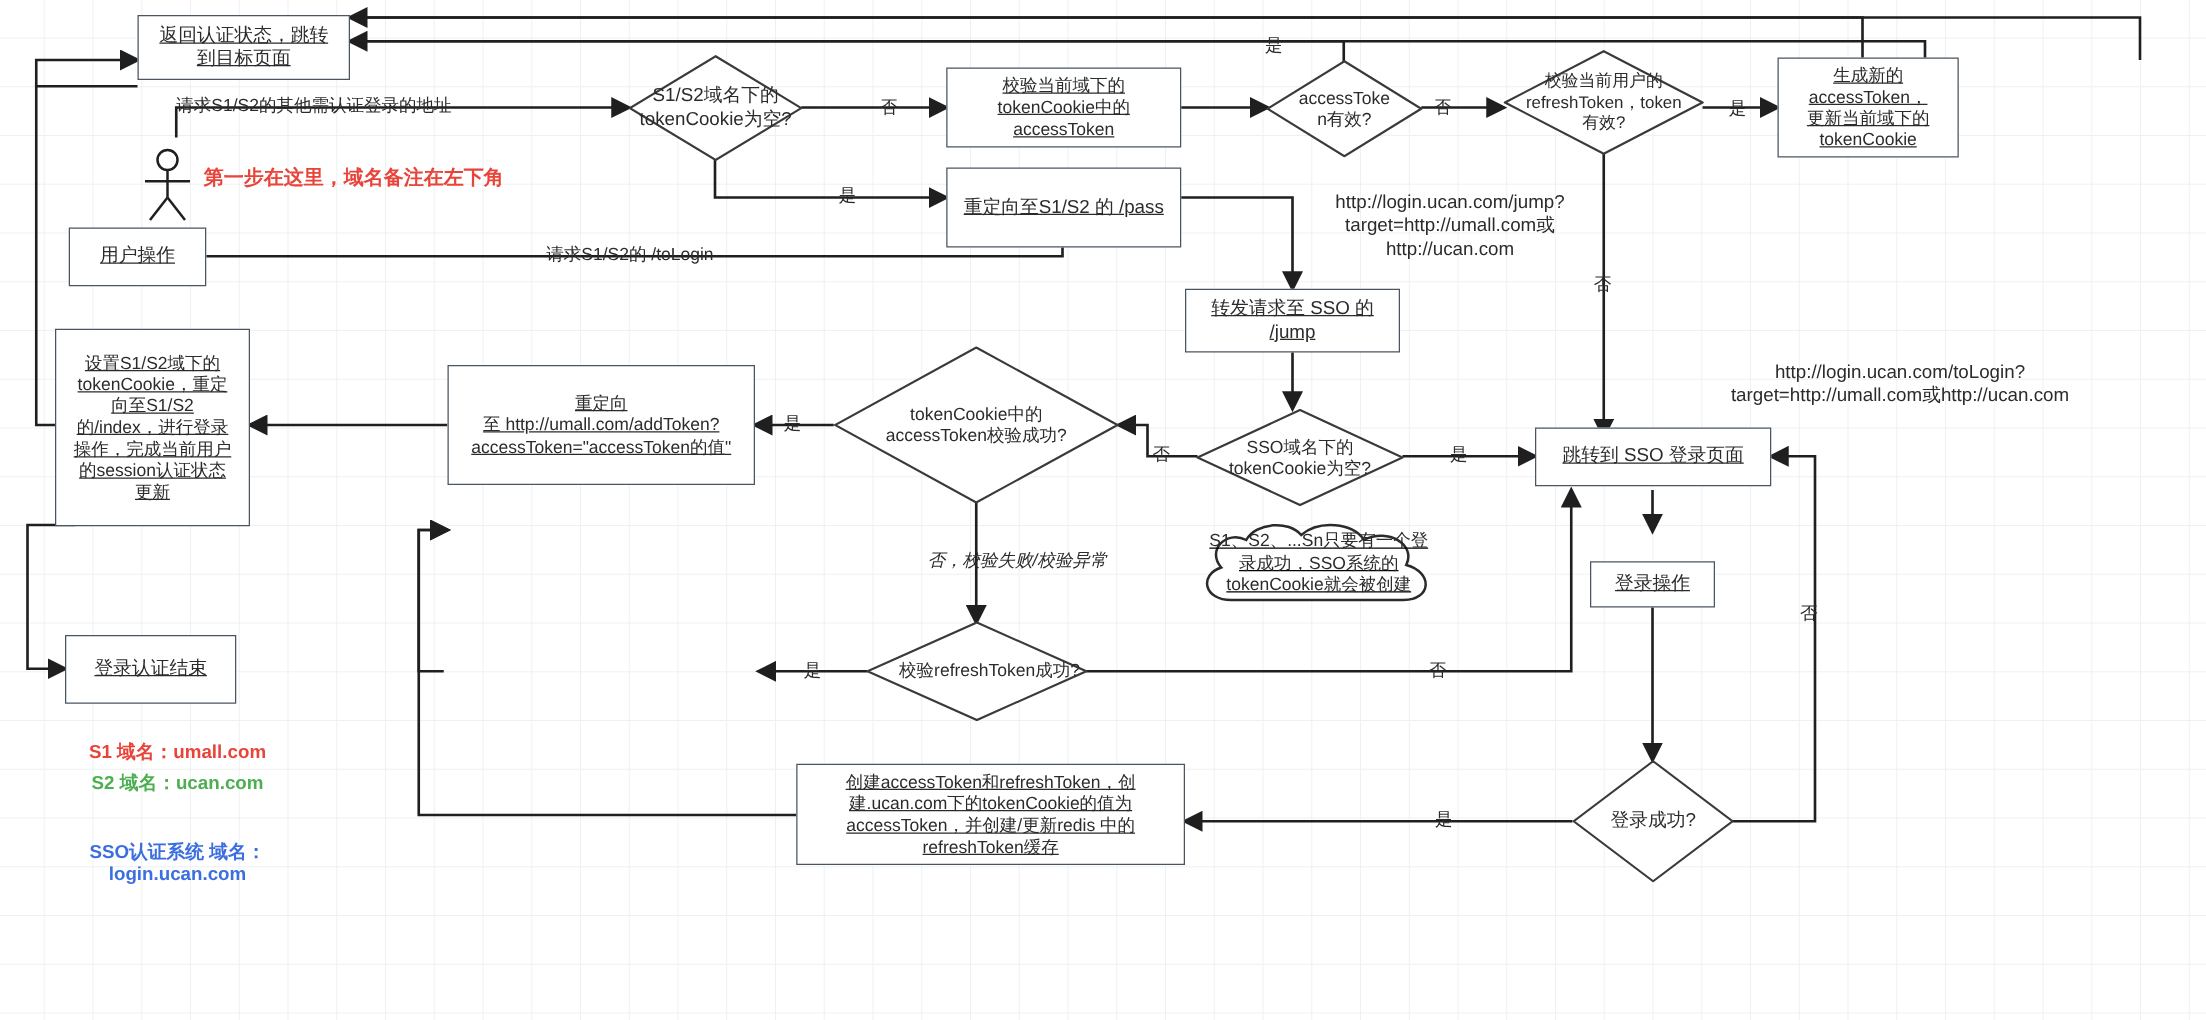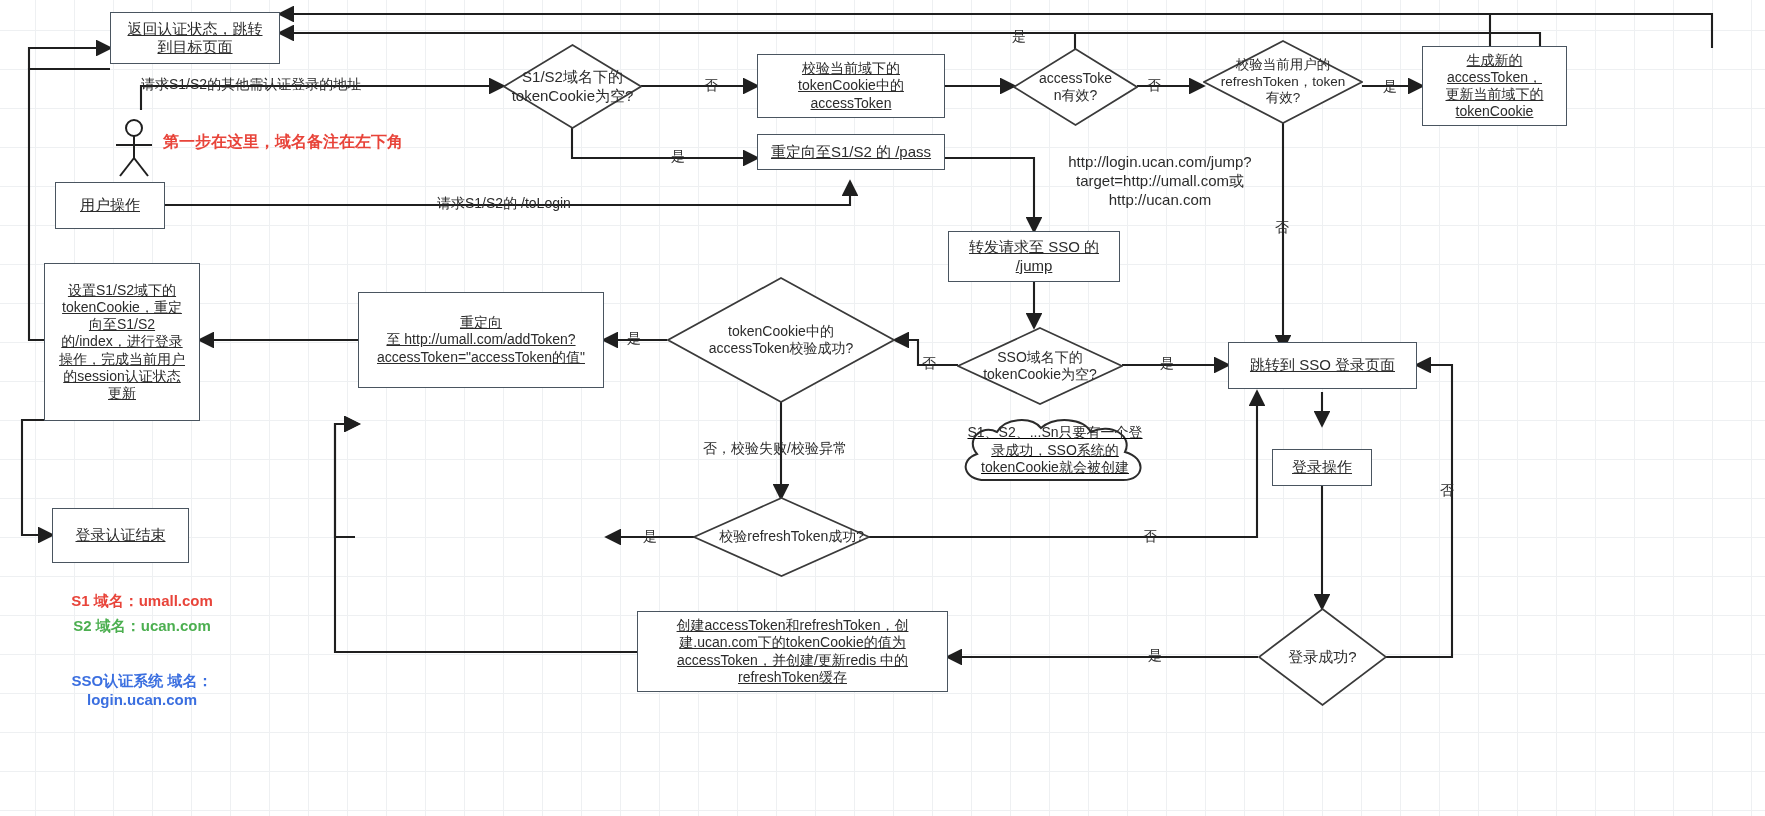--- a/index.html
+++ b/index.html
@@ -220,21 +220,21 @@
     <span class="diamond-label">S1/S2域名下的
 tokenCookie为空?</span>
   </div>
 
   <div class="node box" style="left:757px; top:54px; width:188px; height:64px; font-size:14px;">
     <span>校验当前域下的
 tokenCookie中的
 accessToken</span>
   </div>
 
-  <div class="node box" style="left:757px; top:134px; width:188px; height:36px;">
+  <div class="node box" style="left:757px; top:134px; width:188px; height:64px;">
     <span>重定向至S1/S2 的 /pass</span>
   </div>
 
   <div class="diamond-wrap" style="left:1013px; top:48px; width:125px; height:78px;">
     <svg class="dshape" viewBox="0 0 125 78" preserveAspectRatio="none">
       <polygon points="62.5,1 124,39 62.5,77 1,39" fill="#ffffff" stroke="#3a3a3a" stroke-width="1.7"></polygon>
     </svg>
     <span class="diamond-label" style="font-size:14px;">accessToke
 n有效?</span>
   </div>
@@ -326,28 +326,30 @@
   <div class="edge-label" style="left:437px; top:195px;">请求S1/S2的 /toLogin</div>
   <div class="edge-label" style="left:704px; top:77px;">否</div>
   <div class="edge-label" style="left:671px; top:148px;">是</div>
   <div class="edge-label" style="left:1012px; top:28px;">是</div>
   <div class="edge-label" style="left:1147px; top:77px;">否</div>
   <div class="edge-label" style="left:1383px; top:78px;">是</div>
   <div class="edge-label" style="left:1275px; top:219px;">否</div>
   <div class="edge-label" style="left:922px; top:355px;">否</div>
   <div class="edge-label" style="left:1160px; top:355px;">是</div>
   <div class="edge-label" style="left:627px; top:330px;">是</div>
-  <div class="edge-label" style="left:703px; top:440px;">否，校验失败/校验异常</div>
+  <div class="edge-label" style="left:742px; top:440px;font-style:italic;">否，校验失败/校验异常</div>
   <div class="edge-label" style="left:643px; top:528px;">是</div>
   <div class="edge-label" style="left:1143px; top:528px;">否</div>
   <div class="edge-label" style="left:1148px; top:647px;">是</div>
   <div class="edge-label" style="left:1440px; top:482px;">否</div>
 
   <div class="freetext" style="left:1040px; top:152px; width:240px;">http://login.ucan.com/jump?
 target=http://umall.com或
 http://ucan.com</div>
+  <div class="freetext" style="left:1290px; top:288px; width:460px;">http://login.ucan.com/toLogin?
+target=http://umall.com或http://ucan.com</div>
 
   <div class="legend-line" style="left:42px; top:592px; width:200px; color:#e8443a;">S1 域名：umall.com</div>
   <div class="legend-line" style="left:42px; top:617px; width:200px; color:#4caf50;">S2 域名：ucan.com</div>
   <div class="legend-line" style="left:32px; top:672px; width:220px; color:#3b6fe0;">SSO认证系统 域名：
 login.ucan.com</div>
 
 </div>
 
 </body></html>

